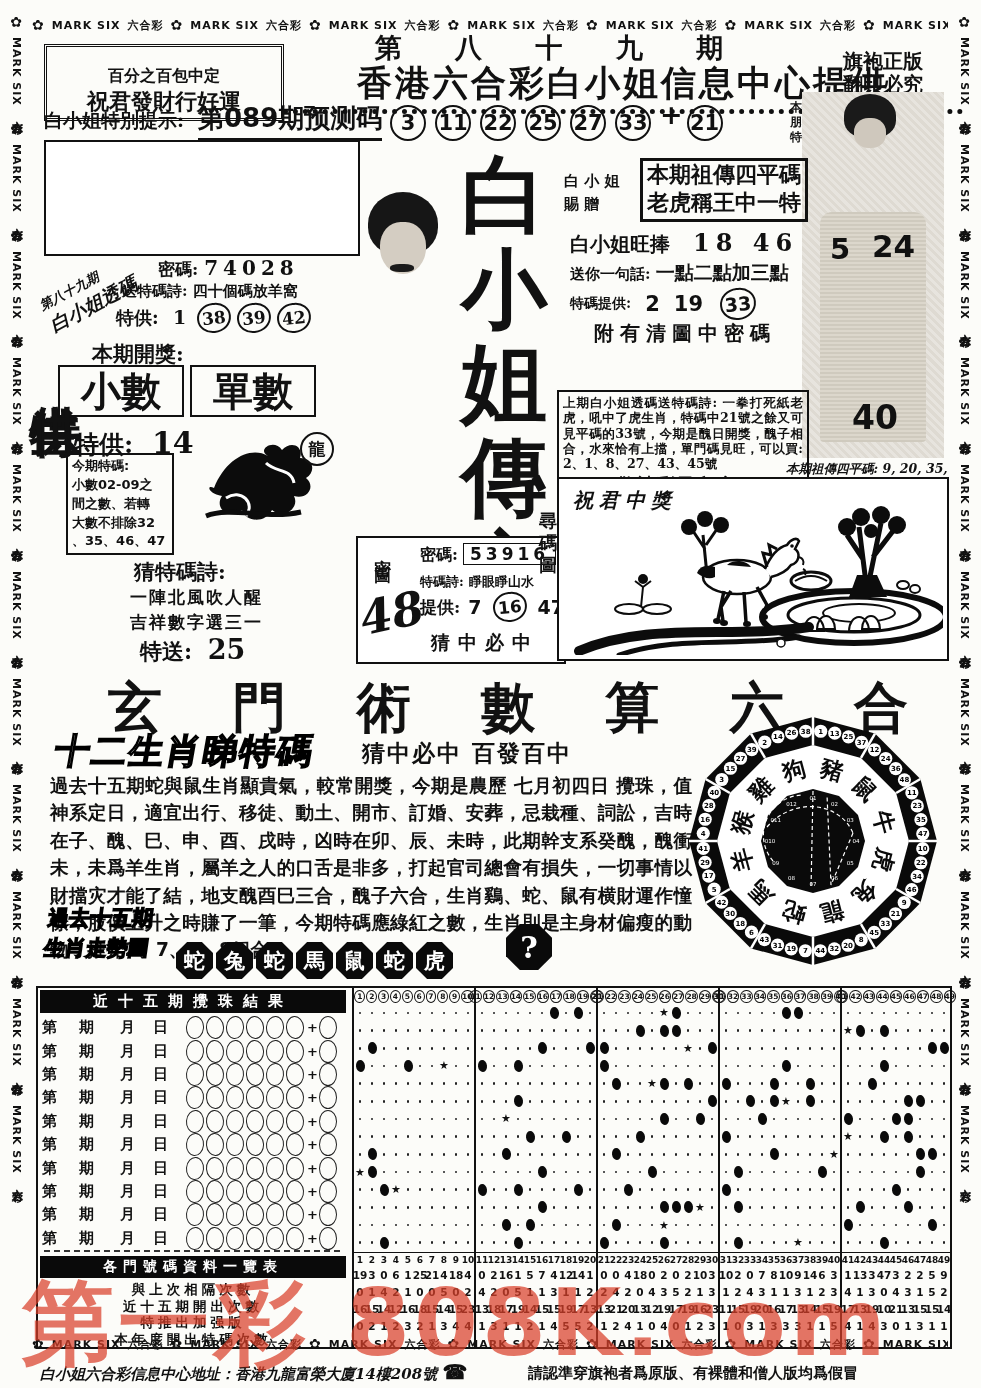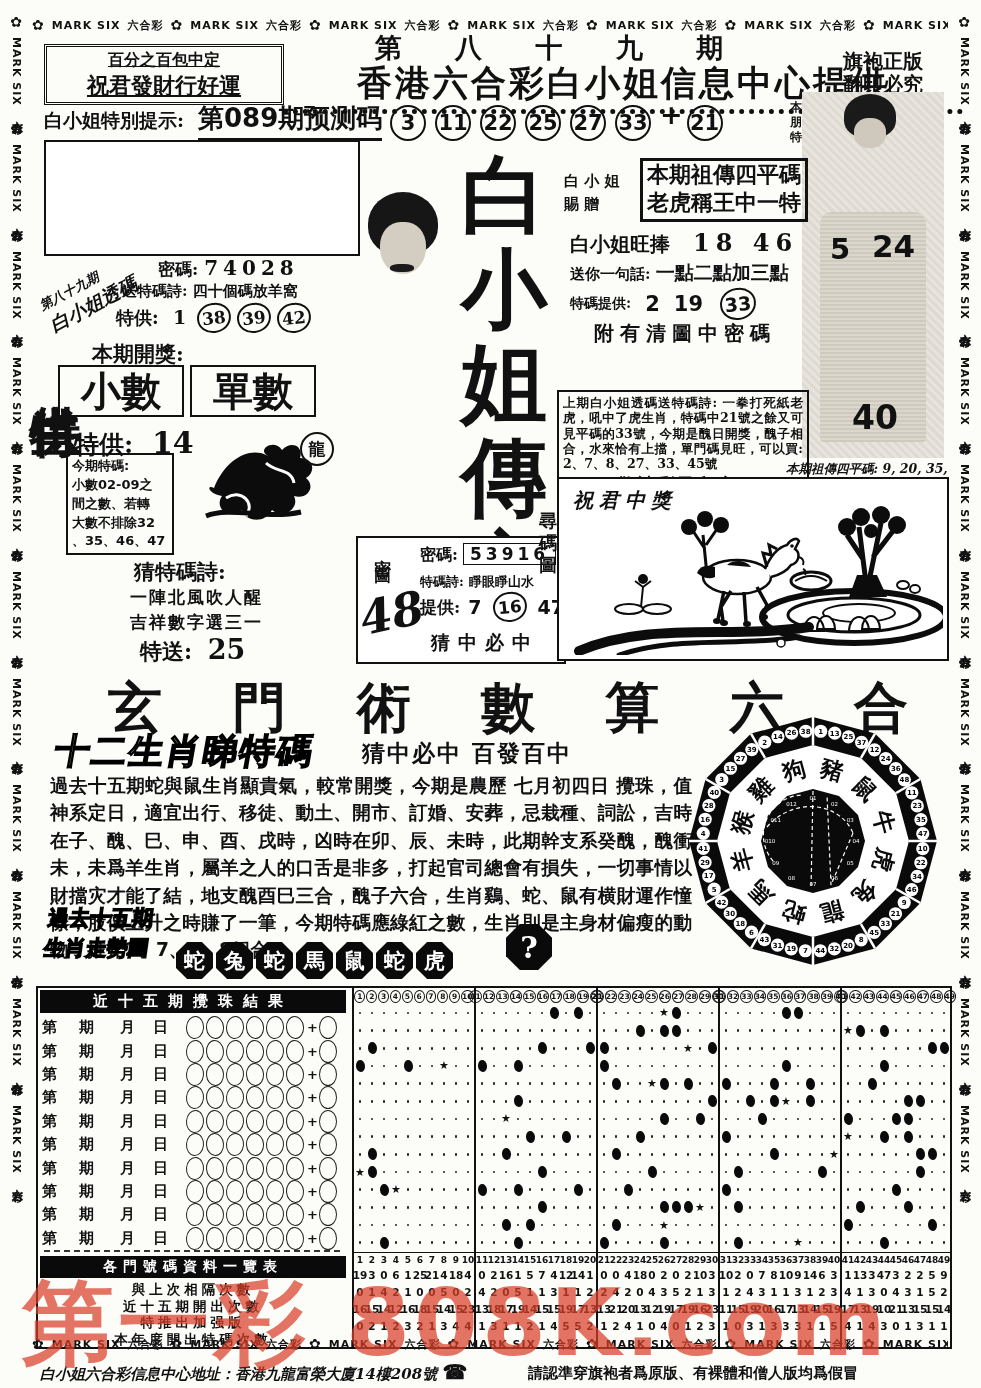--- a/index.html
+++ b/index.html
@@ -150,21 +150,21 @@
       <span>MARK SIX</span>
       <span>六合彩</span>
       <span class="flower">✿</span>
       <span>MARK SIX</span>
       <span>六合彩</span>
       <span class="flower">✿</span>
       <span>MARK SIX</span>
       <span>六合彩</span>
     </div>
 
-  <div class="abs c" style="left:44px;top:44px;width:234px;height:52px;border:3px double #111;padding-top:3px;text-decoration:underline;">
+  <div class="abs c" style="left:44px;top:44px;width:234px;height:52px;border:3px double #111;padding-top:19px;">
     <div class="b serif" style="font-size:16px;">百分之百包中定</div>
     <div class="b serif" style="font-size:22px;">祝君發財行好運</div>
   </div>
   <div class="abs c serif xb" style="left:300px;top:30px;width:520px;font-size:27px;letter-spacing:22px;">第 八 十 九 期</div>
   <div class="abs c serif xb" style="left:283px;top:60px;width:680px;font-size:35px;letter-spacing:3px;border-bottom:5px dotted #111;padding-bottom:2px;">香港六合彩白小姐信息中心提供</div>
   <div class="abs xb" style="left:843px;top:50px;width:110px;font-size:20px;line-height:1.15;">
     <div>旗袍正版</div>
     <div>翻印必究</div>
   </div>
 
@@ -287,21 +287,21 @@
     <span class="xb" style="font-size:19px;">一點二點加三點</span>
   </div>
   <div class="abs" style="left:570px;top:288px;display:flex;align-items:center;gap:14px;">
     <span class="serif b" style="font-size:14px;">特碼提供:</span>
     <span class="xb" style="font-size:21px;">2</span>
     <span class="xb" style="font-size:21px;">19</span>
     <span class="scrib" style="min-width:28px;height:28px;font-size:19px;">33</span>
   </div>
   <div class="abs serif xb" style="left:594px;top:320px;font-size:20px;letter-spacing:6px;">附有清圖中密碼</div>
   <div class="abs" style="left:557px;top:390px;width:240px;height:96px;border:2px solid #111;padding:3px 4px;">
-    <div class="serif b" style="font-size:12.6px;line-height:1.22;text-align:justify;">上期白小姐透碼送特碼詩: 一拳打死紙老虎，吼中了虎生肖，特碼中21號之餘又可見平碼的33號，今期是醜日開獎，醜子相合，水來恰有上擋，單門碼見旺，可以買: 2、7、8、27、33、45號</div>
+    <div class="serif b" style="font-size:12.6px;line-height:1.22;text-align:justify;">上期白小姐透碼送特碼詩: 一拳打死紙老虎，吼中了虎生肖，特碼中21號之餘又可見平碼的33號，今期是醜日開獎，醜子相合，水來恰有上擋，單門碼見旺，可以買: 2、1、8、27、43、45號</div>
     <div class="c serif xb" style="font-size:17px;letter-spacing:3px;margin-top:1px;">敬請彩民留意!</div>
   </div>
 
   <div class="abs" style="left:557px;top:477px;width:388px;height:180px;border:2.5px solid #111;background:#fff;">
     <svg width="384" height="176" viewBox="0 0 384 176">
 
       <ellipse cx="295" cy="138" rx="92" ry="26" fill="none" stroke="#0c0c0c" stroke-width="6"></ellipse>
       <ellipse cx="295" cy="136" rx="66" ry="17" fill="none" stroke="#0c0c0c" stroke-width="3"></ellipse>
       <ellipse cx="300" cy="134" rx="36" ry="9" fill="none" stroke="#0c0c0c" stroke-width="2"></ellipse>
       <path d="M245,152 a10,14 0 0,1 20,0 z M258,150 a9,13 0 0,1 18,0 z M290,152 a10,14 0 0,1 20,0 z M303,150 a9,13 0 0,1 18,0 z" fill="#fff" stroke="#0c0c0c" stroke-width="2"></path>

